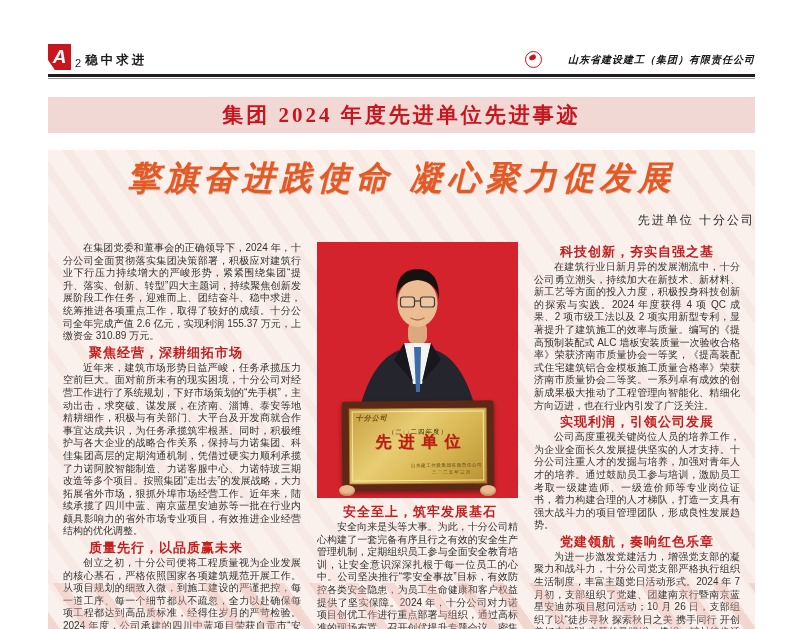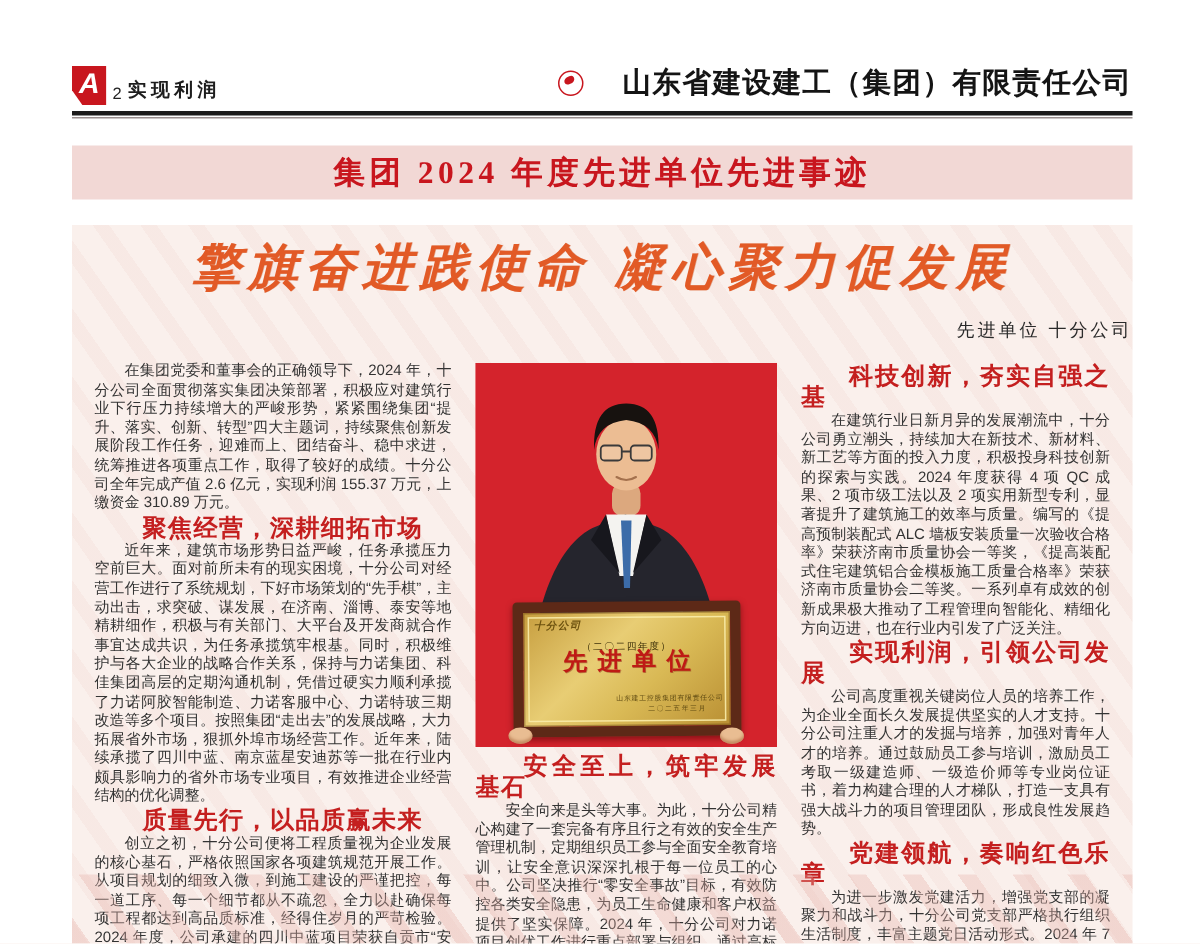--- a/index.html
+++ b/index.html
@@ -14,21 +14,21 @@
   .brand{position:absolute;left:0;bottom:4px;display:flex;align-items:flex-end;gap:4px;}
   .a-logo{
     width:23px;height:26px;background:#c8161e;color:#fff;
     font-weight:bold;font-size:19px;font-style:italic;
     display:flex;align-items:center;justify-content:center;
     clip-path:polygon(0 0,100% 0,100% 100%,30% 100%,0 62%);
   }
   .edition-number{font-size:11px;color:#222;padding-bottom:1px;}
   .section-label{font-size:12.5px;font-weight:bold;color:#1d1d1d;letter-spacing:3px;padding-bottom:1px;}
   .company{position:absolute;right:0;bottom:6px;display:flex;align-items:center;gap:5px;}
-  .company-name{font-size:19px;font-weight:bold;color:#141414;font-family:"Liberation Serif", serif;letter-spacing:1px;margin-left:21px;}
+  .company-name{font-size:10px;font-weight:bold;font-style:italic;color:#141414;font-family:"Liberation Serif", serif;letter-spacing:1px;margin-left:21px;}
   .company-logo{width:15px;height:15px;border-radius:50%;border:1.6px solid #c8161e;position:relative;background:#fff;}
   .company-logo::before{
     content:"";position:absolute;left:3px;top:3px;width:7px;height:5px;
     background:#c8161e;border-radius:60% 40% 55% 45%;transform:rotate(-20deg);
   }
   .header-rule{position:absolute;left:48px;right:45px;top:74px;height:2.5px;background:#1c1c1c;}
   .header-rule-thin{position:absolute;left:48px;right:45px;top:78px;height:1px;background:#9a8f8f;}
 
   
   .banner{
@@ -57,21 +57,21 @@
   }
   .subtitle{text-align:right;margin-top:11px;font-size:12px;color:#2a2a2a;letter-spacing:2px;}
 
   .columns{display:flex;gap:16px;padding:13px 15px 0 15px;}
   .col{font-size:10px;line-height:12.6px;text-align:justify;color:#333;}
   .col1{width:238px;flex:0 0 auto;}
   .col2{width:201px;flex:0 0 auto;}
   .col3{flex:1;}
   p.para{margin:0;text-indent:2em;}
   .sec{
-    margin:3px 0 2px;color:#c41f1f;font-size:16px;font-weight:bold;
+    margin:3px 0 2px;color:#c41f1f;font-size:13px;font-weight:bold;
     text-indent:2em;letter-spacing:1px;line-height:14px;
   }
 
   
   .photo{width:201px;height:256px;background:#d4232c;position:relative;margin:0 0 7px 0;overflow:hidden;}
   .photo svg{position:absolute;left:0;top:0;}
   .plaque{
     position:absolute;left:50%;bottom:7px;transform:translateX(-50%) rotate(-0.5deg);
     width:138px;height:76px;
     border:7px solid #5d2917;border-radius:3px;
@@ -99,21 +99,21 @@
 <body>
 
 <div class="page">
 
   <div class="header">
     <div class="brand">
       <div class="a-logo">
         <span>A</span>
       </div>
       <span class="edition-number">2</span>
-      <span class="section-label">实现利润</span>
+      <span class="section-label">稳中求进</span>
     </div>
     <div class="company">
       <span class="company-logo"></span>
       <span class="company-name">山东省建设建工（集团）有限责任公司</span>
     </div>
   </div>
   <div class="header-rule"></div>
   <div class="header-rule-thin"></div>
 
   <div class="banner">

